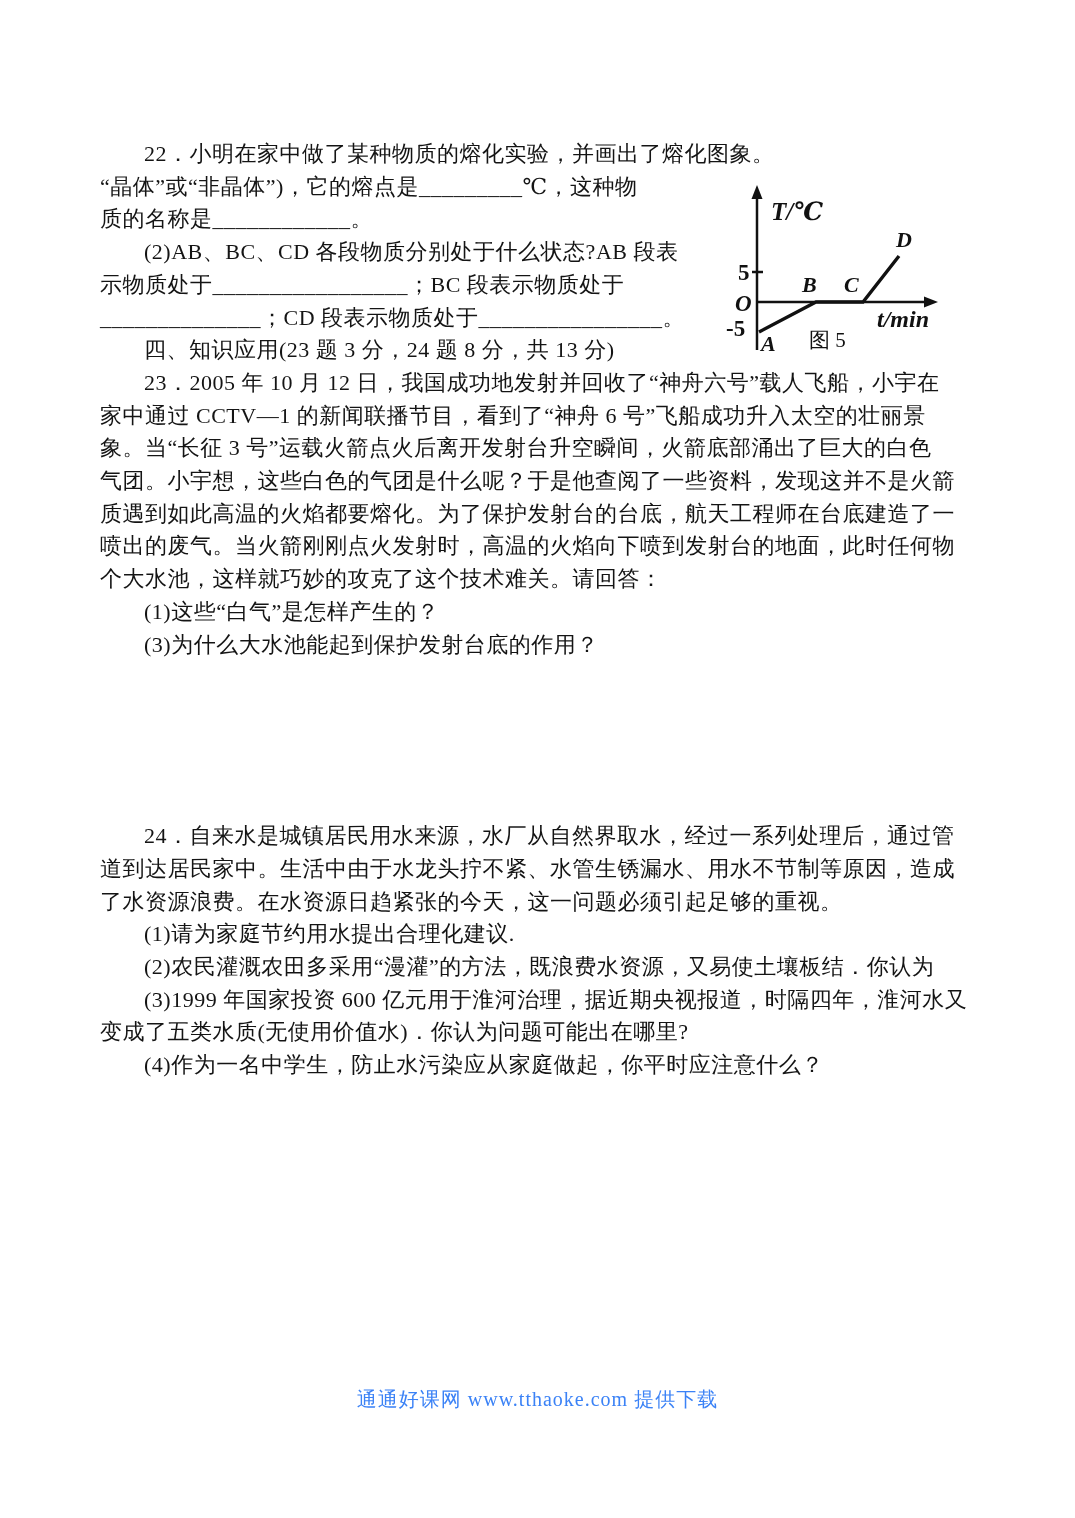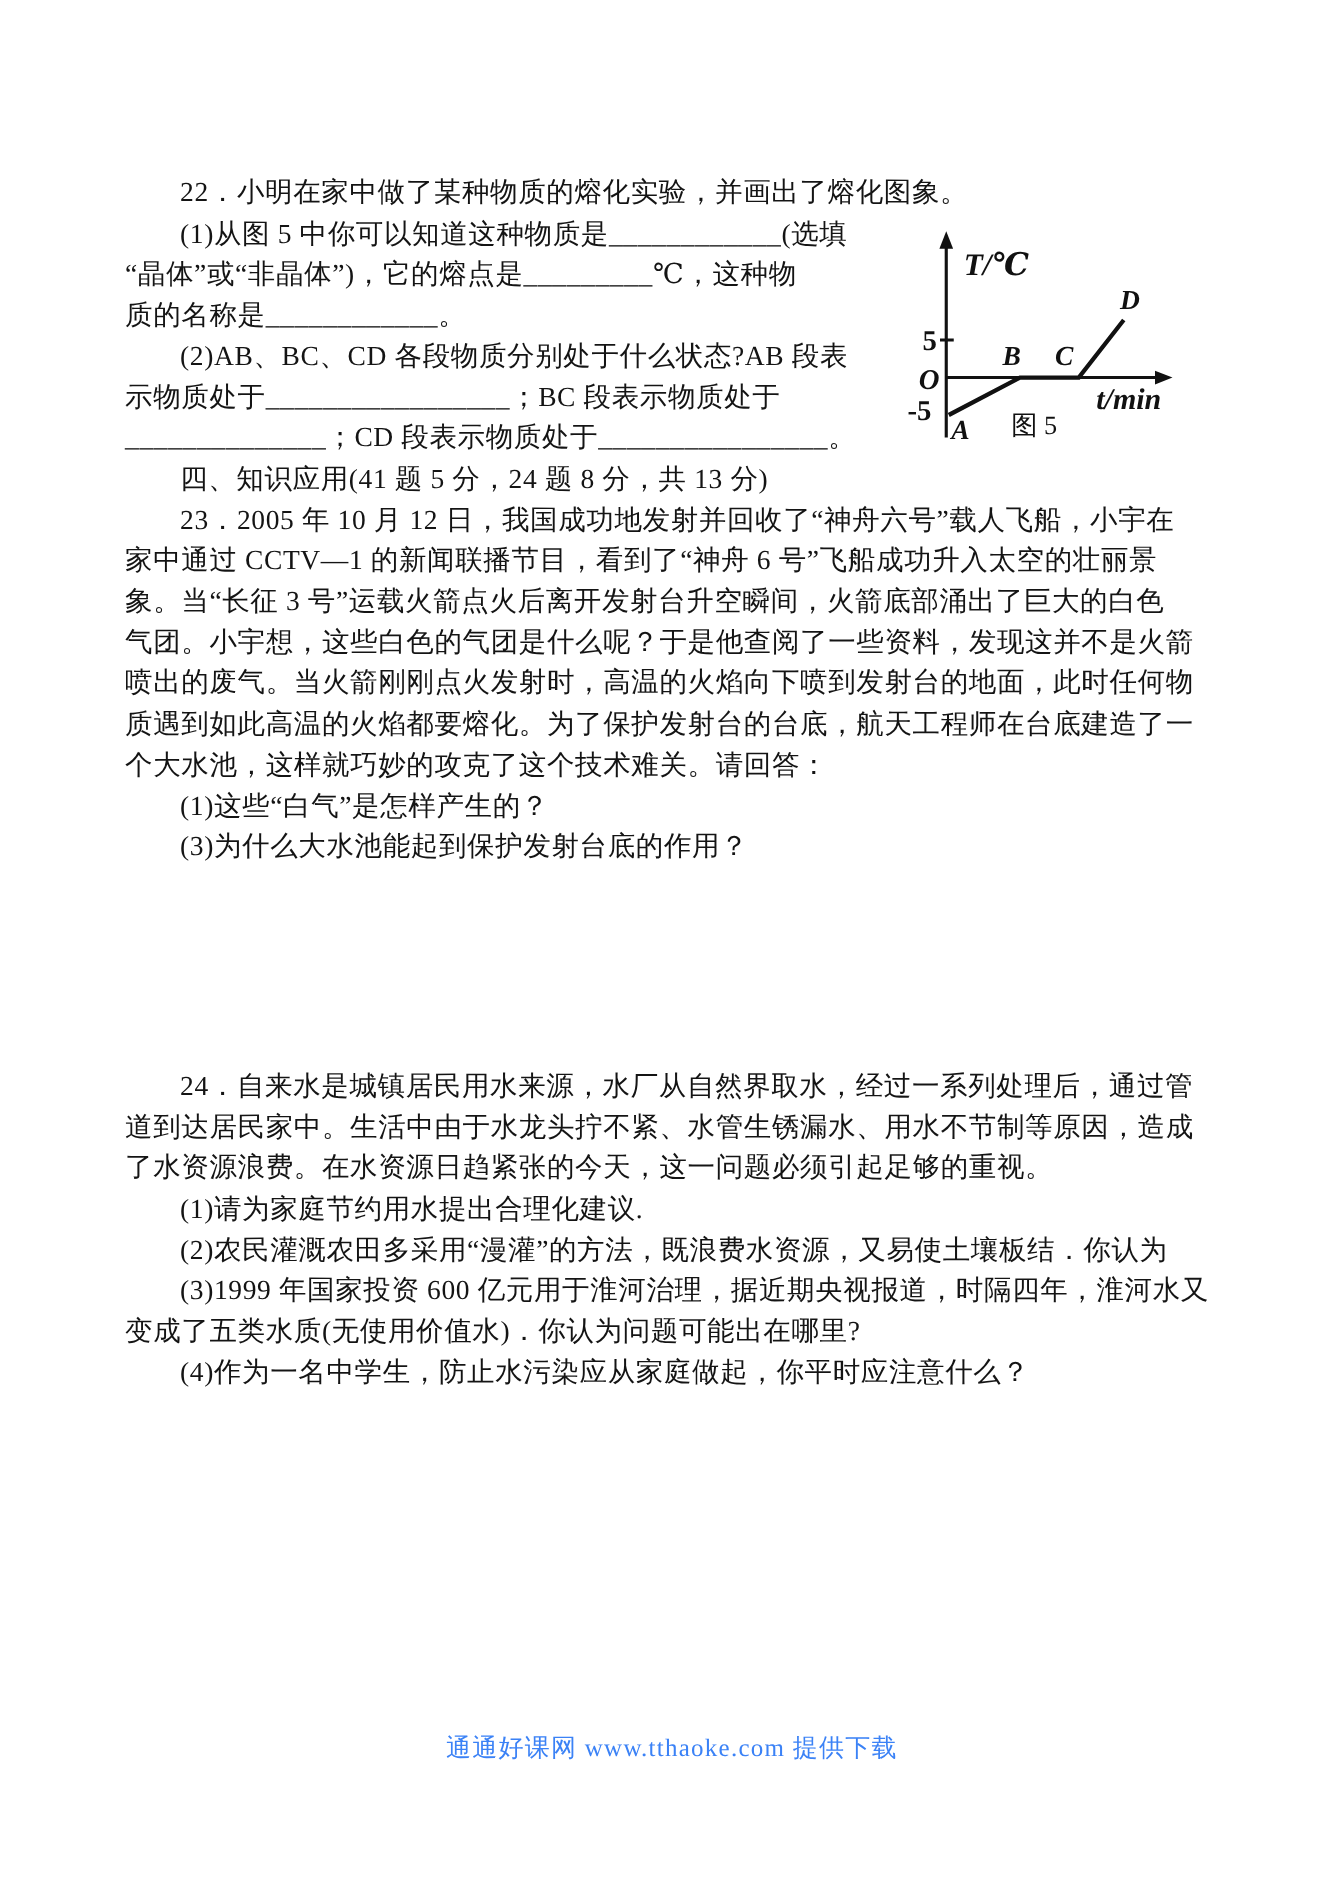--- a/index.html
+++ b/index.html
@@ -38,35 +38,34 @@
   svg text{fill:#111;}
 </style>
 </head>
 <body>
 
 <div class="page">
 
   <div class="textflow">
 
     <div class="line ind">22．小明在家中做了某种物质的熔化实验，并画出了熔化图象。</div>
-    <div class="line ind">(1)从图 5 中你可以知道这种物质是____________(选填</div>
     <div class="line">“晶体”或“非晶体”)，它的熔点是_________℃，这种物</div>
     <div class="line">质的名称是____________。</div>
     <div class="line ind">(2)AB、BC、CD 各段物质分别处于什么状态?AB 段表</div>
     <div class="line">示物质处于_________________；BC 段表示物质处于</div>
     <div class="line">______________；CD 段表示物质处于________________。</div>
 
-    <div class="line ind">四、知识应用(41 题 5 分，24 题 8 分，共 13 分)</div>
+    <div class="line ind">四、知识应用(23 题 3 分，24 题 8 分，共 13 分)</div>
 
     <div class="line ind">23．2005 年 10 月 12 日，我国成功地发射并回收了“神舟六号”载人飞船，小宇在</div>
     <div class="line">家中通过 CCTV—1 的新闻联播节目，看到了“神舟 6 号”飞船成功升入太空的壮丽景</div>
     <div class="line">象。当“长征 3 号”运载火箭点火后离开发射台升空瞬间，火箭底部涌出了巨大的白色</div>
     <div class="line">气团。小宇想，这些白色的气团是什么呢？于是他查阅了一些资料，发现这并不是火箭</div>
+    <div class="line">质遇到如此高温的火焰都要熔化。为了保护发射台的台底，航天工程师在台底建造了一</div>
     <div class="line">喷出的废气。当火箭刚刚点火发射时，高温的火焰向下喷到发射台的地面，此时任何物</div>
-    <div class="line">质遇到如此高温的火焰都要熔化。为了保护发射台的台底，航天工程师在台底建造了一</div>
     <div class="line">个大水池，这样就巧妙的攻克了这个技术难关。请回答：</div>
     <div class="line ind">(1)这些“白气”是怎样产生的？</div>
     <div class="line ind">(3)为什么大水池能起到保护发射台底的作用？</div>
 
     <div class="spacer"></div>
 
     <div class="line ind">24．自来水是城镇居民用水来源，水厂从自然界取水，经过一系列处理后，通过管</div>
     <div class="line">道到达居民家中。生活中由于水龙头拧不紧、水管生锈漏水、用水不节制等原因，造成</div>
     <div class="line">了水资源浪费。在水资源日趋紧张的今天，这一问题必须引起足够的重视。</div>
     <div class="line ind">(1)请为家庭节约用水提出合理化建议.</div>

